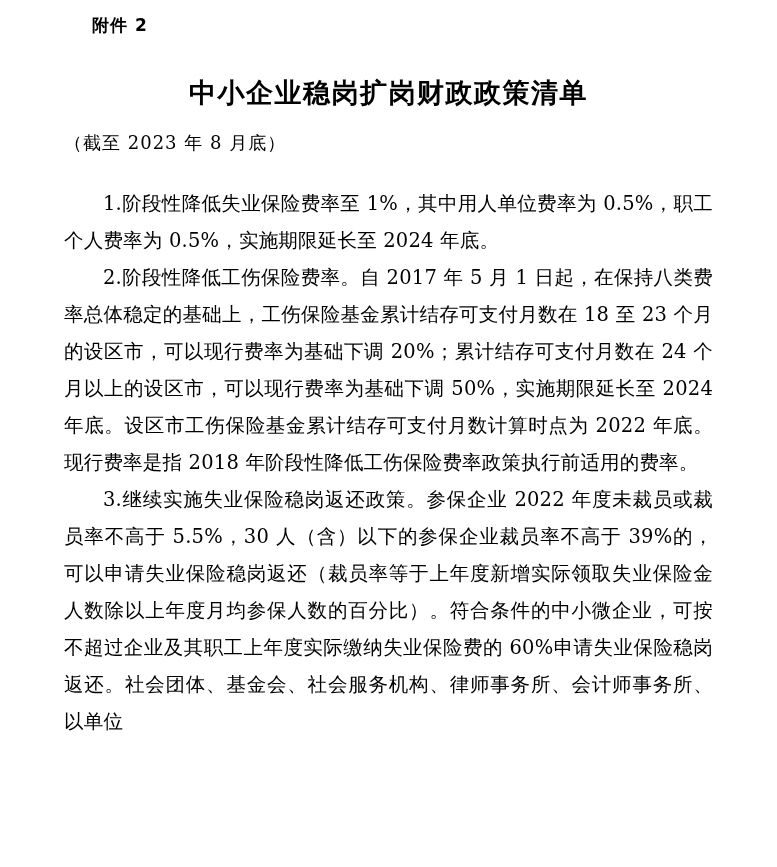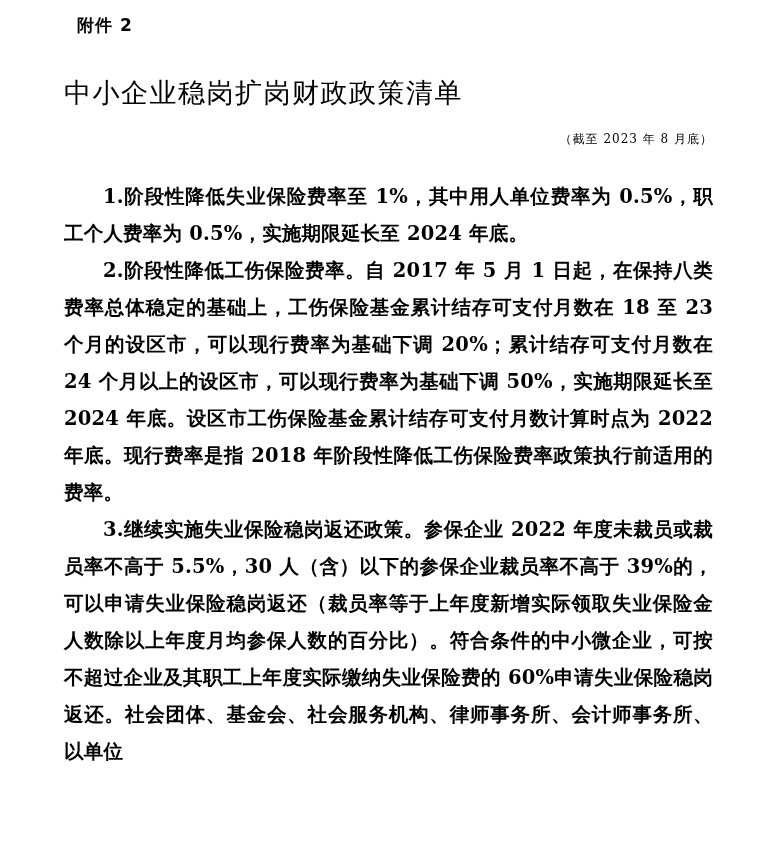--- a/index.html
+++ b/index.html
@@ -20,45 +20,44 @@
     height: 867px;
     box-sizing: border-box;
     padding: 0 64px;
   }
   .attachment-label {
     font-family: "DejaVu Sans", "Liberation Sans", sans-serif;
     font-weight: bold;
     font-size: 17px;
     letter-spacing: 1px;
     margin-top: 14px;
-    margin-left: 13px;
+    margin-left: 28px;
   }
   .doc-title {
-    text-align: left;
+    text-align: center;
     font-family: "DejaVu Serif", "Liberation Serif", serif;
-    font-weight: normal;
+    font-weight: bold;
     font-size: 27px;
     letter-spacing: 1.5px;
     margin-top: 38px;
     white-space: nowrap;
   }
   .doc-subtitle {
-    text-align: right;
-    font-size: 12px;
+    text-align: left;
+    font-size: 18px;
     letter-spacing: 1px;
     margin-top: 20px;
   }
   .body-text {
     margin-top: 30px;
     font-size: 19.5px;
     line-height: 37px;
     text-align: justify;
     text-justify: inter-ideograph;
     letter-spacing: 0.2px;
-    font-weight: bold;
   }
   .para {
     text-indent: 2em;
     margin: 0;
   }
 </style>
 </head>
 <body>
 
 <div class="page">

